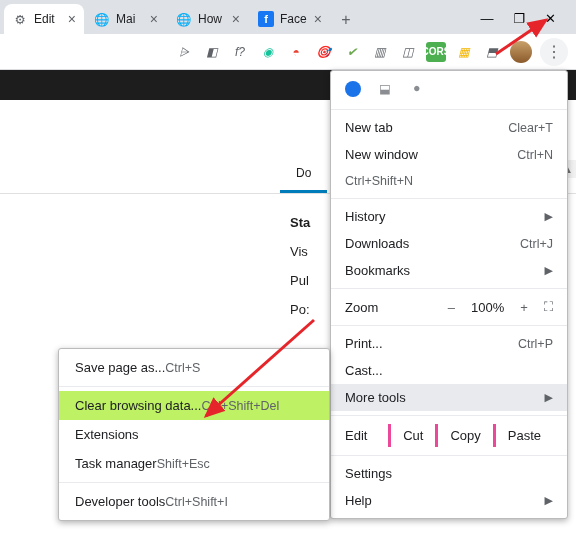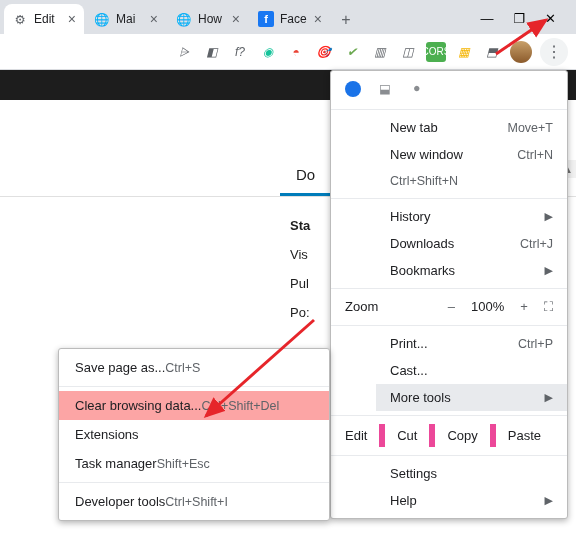--- a/index.html
+++ b/index.html
@@ -12,62 +12,62 @@
 .tab .favicon { width: 16px; height: 16px; display:flex; align-items:center; justify-content:center; color:#5f6368;}
 .tab .label { flex: 1; white-space: nowrap; overflow: hidden; text-overflow: ellipsis; font-size: 12px; }
 .tab .close { color:#5f6368; font-size: 14px; line-height:1; }
 .newtab { width: 28px; height: 28px; display: flex; align-items: center; justify-content: center; color:#5f6368; font-size: 16px; }
 .winctrls { margin-left: auto; display: flex; gap: 20px; padding: 0 16px 8px 0; color:#000; }
 .winctrls span { font-size: 13px;}
 
 
 .toolbar { height: 36px; background: #fff; border-bottom: 1px solid #dadce0; display: flex; align-items: center; justify-content: flex-end; padding: 0 8px; gap: 8px; }
 .ext { width: 20px; height: 20px; display:flex; align-items:center; justify-content:center; font-size:12px; font-style:italic; color:#5f6368;}
-.ext.badge { border-radius:3px; color:#fff; font-style:normal; font-weight:normal; font-size:10px; }
+.ext.badge { border-radius:3px; color:#fff; font-style:normal; font-weight:bold; font-size:10px; }
 .avatar { width:22px; height:22px; border-radius:50%; background:linear-gradient(#c8a06a,#8b5a2b); }
 .kebab { width:28px; height:28px; border-radius:50%; background:#f1f3f4; display:flex; align-items:center; justify-content:center; color:#5f6368; font-size:16px; letter-spacing:0; }
 
 
 .blackbar { height: 30px; background: #1d1d1d; }
 
 
 .editor-actions { height: 54px; display:flex; align-items:center; justify-content:flex-end; gap:16px; padding:0 18px; }
 .save-draft { color:#007cba; font-size:13px; }
 .preview-btn { border:1px solid #007cba; color:#007cba; border-radius:3px; padding:7px 14px; font-size:13px; }
 
 
 .panel-tabs { display:flex; border-bottom:1px solid #e0e0e0; padding-left:280px;}
-.ptab { padding:12px 16px 10px; font-size:15px; color:#555; }
+.ptab { padding:12px 16px 10px; font-size:12px; color:#555; }
 .ptab.active { color:#1e1e1e; border-bottom:3px solid #007cba; font-weight:500;}
 
 .panel-body { padding: 14px 0 0 290px; font-size:13px; color:#1e1e1e; }
 .panel-body div { padding: 7px 0;}
 
 
 .menu { position:absolute; top:70px; right:8px; width:238px; background:#fff; box-shadow:0 2px 6px rgba(0,0,0,.3); border:1px solid #bbb; border-radius:3px; padding:4px 0; z-index:100; }
 .iconrow { display:flex; gap:18px; padding:6px 14px 8px; }
 .iconrow .ic { width:16px; height:16px; color:#8a8d91;}
 .iconrow .ic.blue { color:#1a73e8; background:#1a73e8; border-radius:50%;}
 .sep { height:1px; background:#e8eaed; margin:4px 0;}
-.mitem { display:flex; align-items:center; padding:6px 14px; font-size:13px; justify-content:space-between; cursor:pointer;margin-left:45px;}
+.mitem { display:flex; align-items:center; padding:6px 14px; font-size:13px; justify-content:space-between; cursor:pointer;}
 .mitem.hover { background:#e8eaed;}
 .mitem .shortcut { color:#5f6368; font-size:12.5px;}
 .mitem .arrow { color:#5f6368; font-size:11px;}
-.zoomrow { display:flex; padding:6px 14px; font-size:13px; gap:10px;}
+.zoomrow { display:flex; align-items:center; padding:6px 14px; font-size:13px; gap:10px;}
 .zoomrow .lbl { flex:1;}
 .zoomrow .zbtn { color:#5f6368; padding:0 6px;}
 .zoomrow .full { color:#5f6368; font-size:13px;}
 .editrow { display:flex; align-items:center; padding:4px 14px; font-size:13px;}
 .editrow .lbl{ flex:1;}
-.editrow .act { padding:4px 12px; border-left:6px solid #ec4899; }
+.editrow .act { padding:4px 12px; border-left:3px solid #ec4899; }
 
 
 .submenu { position:absolute; top:348px; left:58px; width:272px; background:#fff; box-shadow:0 2px 6px rgba(0,0,0,.3); border:1px solid #bbb; border-radius:3px; padding:4px 0; z-index:101;}
 .sitem { display:flex; align-items:center; padding:7px 16px; font-size:13px; justify-content:flex-start;}
-.sitem.hover { background:#fca5a5;}
+.sitem.hover { background:#bef264;}
 .sitem .shortcut{ color:#5f6368; font-size:12.5px;}
 
 
 .trash { position:absolute; top:481px; right:32px; width:184px; border:1px solid #cc1818; color:#cc1818; text-align:center; padding:7px 0; border-radius:3px; font-size:13px; z-index:50;}
 .lines { position:absolute; top:476px; right:12px; display:flex; gap:4px; z-index:40;}
 .lines span{ width:6px; height:32px; background:#c8c8c8;}
 .scroll { position:absolute; top:160px; right:0; width:16px; height:18px; background:#f1f1f1; display:flex; align-items:center; justify-content:center; color:#707070; font-size:10px; z-index:30;}
 
 
 .arrow-svg { position:absolute; z-index:200; pointer-events:none;}
@@ -142,21 +142,21 @@
 
 <div class="menu">
   <div class="iconrow">
     <span class="ic blue"></span>
     <span class="ic">⬓</span>
     <span class="ic">●</span>
   </div>
   <div class="sep"></div>
   <div class="mitem">
       <span>New tab</span>
-      <span class="shortcut">Move+T</span>
+      <span class="shortcut">Clear+T</span>
     </div>
   <div class="mitem">
       <span>New window</span>
       <span class="shortcut">Ctrl+N</span>
     </div>
   <div class="mitem">
       <span class="shortcut">Ctrl+Shift+N</span>
     </div>
   <div class="sep"></div>
   <div class="mitem">

